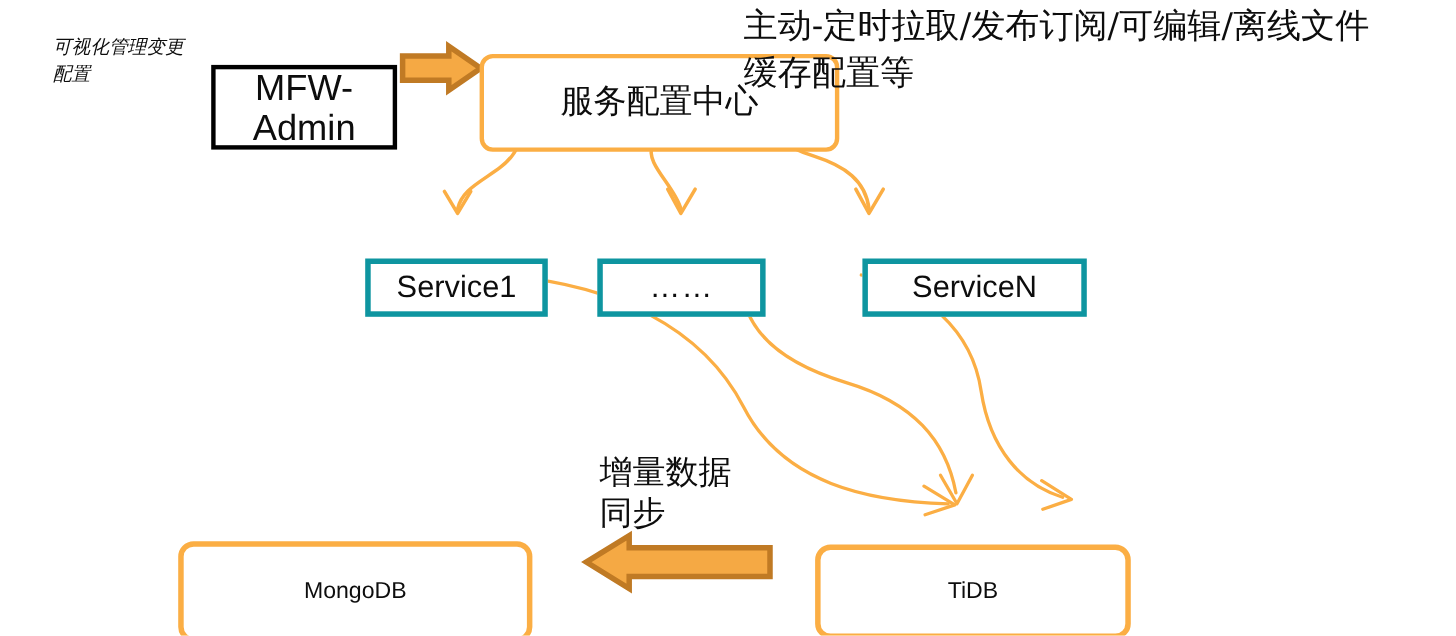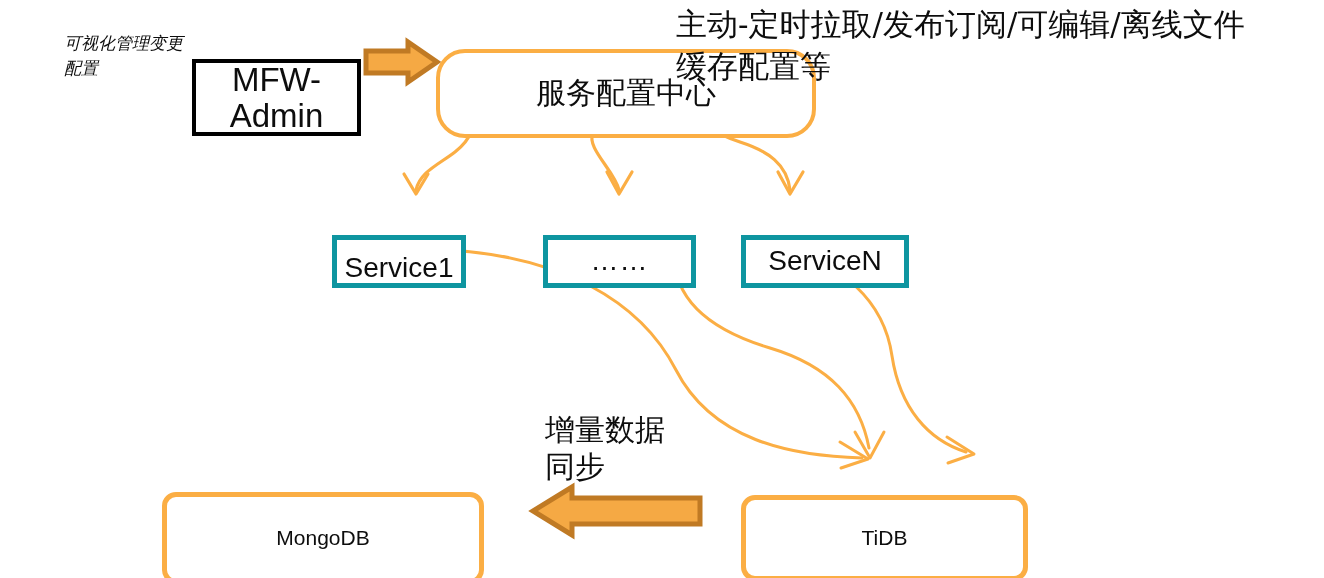--- a/index.html
+++ b/index.html
@@ -53,57 +53,57 @@
     font-size: 33px;
   }
   #node-mfw-admin .label {
     white-space: pre-line;
   }
 
   
   #node-config-center {
     left: 436px;
     top: 9px;
-    width: 380px;
+    width: 327px;
     height: 89px;
     border: 4px solid #FBAE44;
-    border-radius: 29px;
+    border-radius: 12px;
     font-size: 30px;
   }
 
   
   .svc {
     border: 5px solid #0E95A0;
     top: 195px;
     height: 53px;
     font-size: 28px;
   }
-  #node-service1 { left: 332px; width: 134px; align-items: flex-end; }
+  #node-service1 { left: 332px; width: 166px; }
   #node-service-ellipsis { left: 543px; width: 153px; }
-  #node-servicen { left: 741px; width: 168px; }
+  #node-servicen { left: 784px; width: 204px; }
   #node-service-ellipsis .label {
     letter-spacing: 1px;
   }
 
   
   .store {
     border: 5px solid #FBAE44;
     border-radius: 14px;
     font-size: 21px;
   }
   #node-mongodb { left: 162px; top: 452px; width: 322px; height: 92px; }
   #node-tidb   { left: 741px; top: 455px; width: 287px; height: 86px; }
 
   
   .note {
     position: absolute;
     color: #0d0d0d;
   }
   #note-left {
-    left: 64px;
+    left: 48px;
     top: 31px;
     width: 132px;
     font-family: "DejaVu Serif", "Liberation Serif", serif;
     font-style: italic;
     font-size: 17px;
     line-height: 1.45;
   }
   #note-right {
     left: 676px;
     top: 4px;

